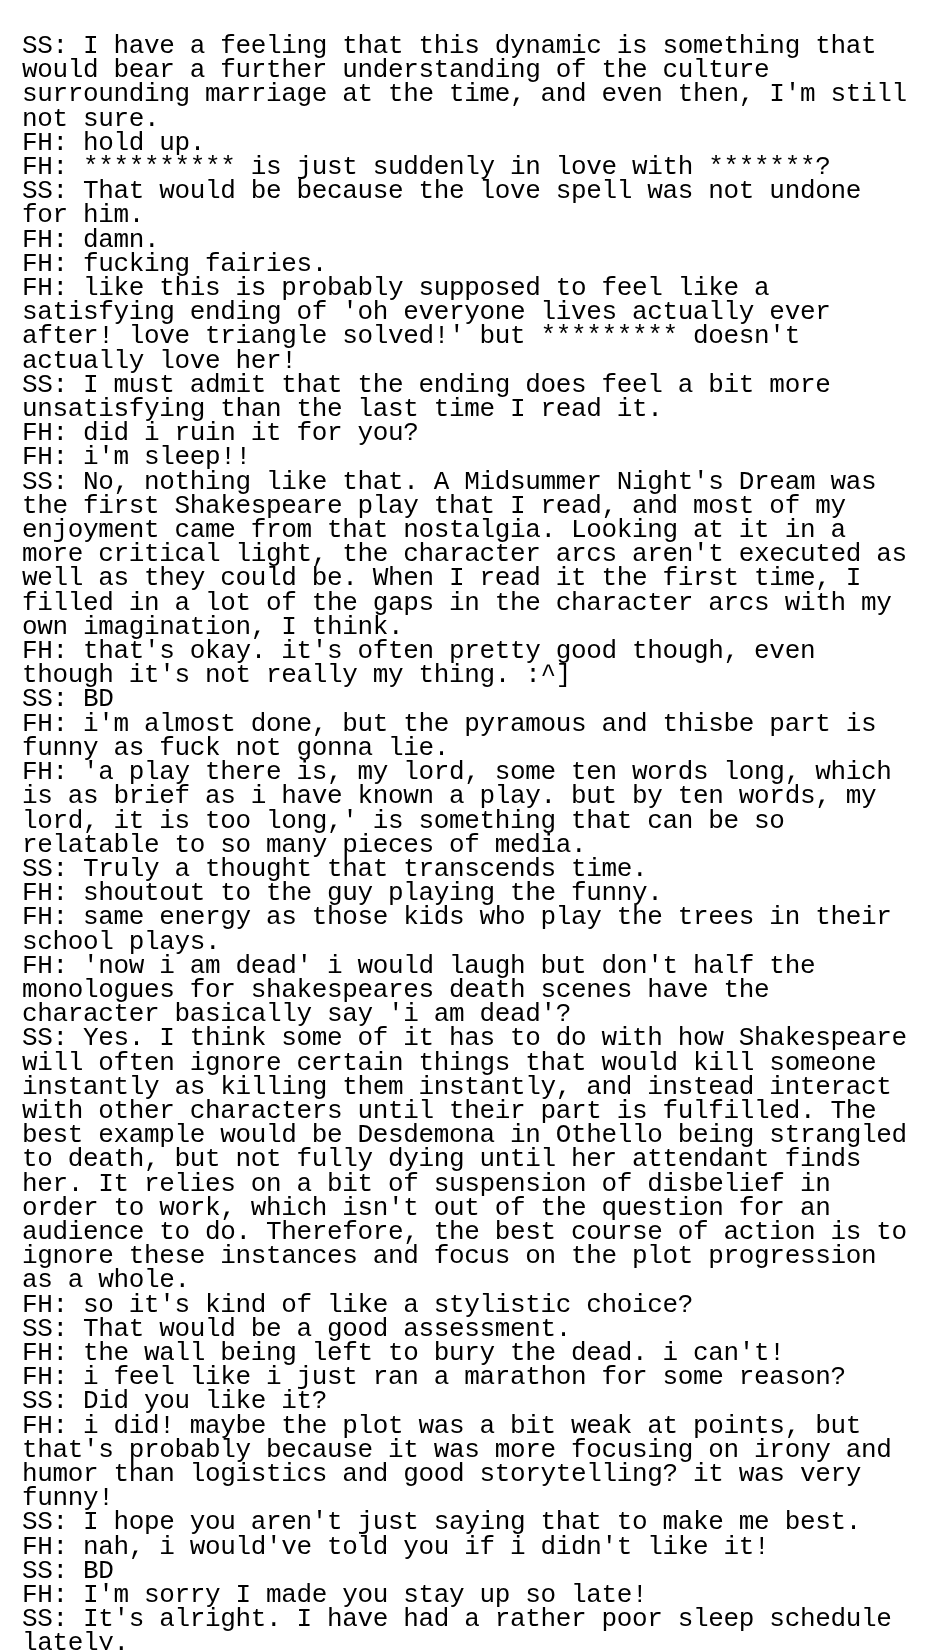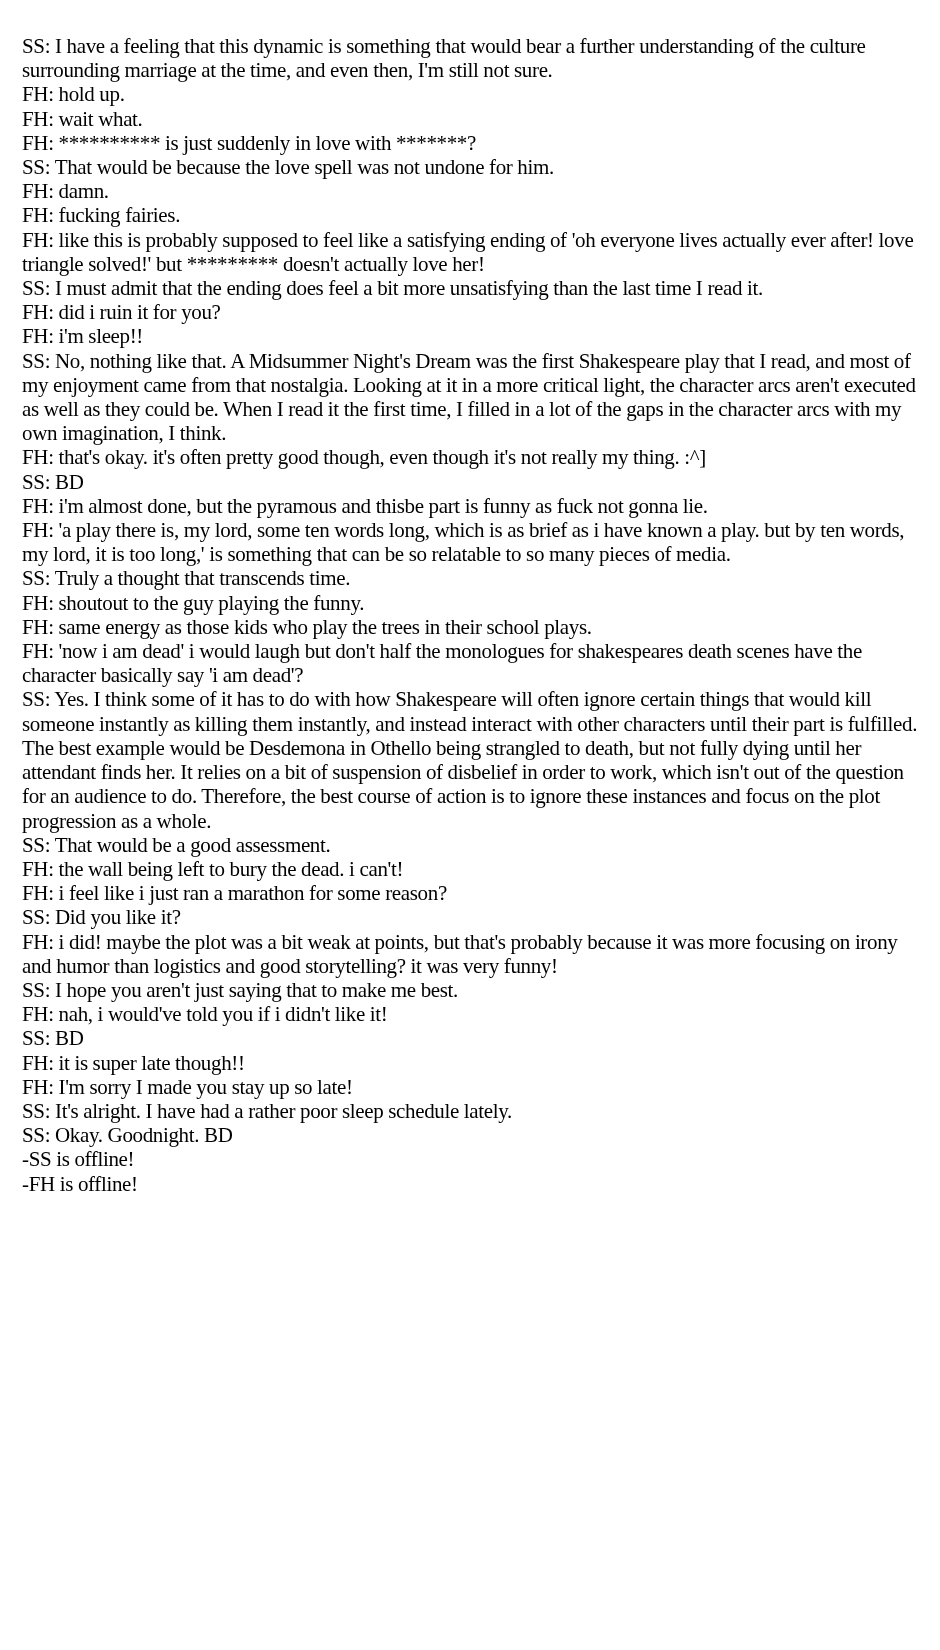--- a/index.html
+++ b/index.html
@@ -11,63 +11,62 @@
     width: 940px;
     min-height: 1650px;
     font-family: "DejaVu Sans Mono", monospace;
   }
   #transcript {
     padding: 34px 22px 20px 22px;
     box-sizing: border-box;
     width: 940px;
   }
   .line {
-    font-family: Liberation Serif, serif;
-    font-size: 21px;
+    font-family: Liberation Mono, monospace;
+    font-size: 26px;
     line-height: 24.2px;
     color: #000000;
     letter-spacing: -0.35px;
     white-space: pre-wrap;
     word-break: normal;
     margin: 0;
     padding: 0;
   }
 </style>
 </head>
 <body style="background: rgb(255, 255, 255);">
 
 <div id="transcript" style="color: rgb(0, 0, 0);">
     <p class="line">SS: I have a feeling that this dynamic is something that would bear a further understanding of the culture surrounding marriage at the time, and even then, I'm still not sure.</p>
     <p class="line">FH: hold up.</p>
-    <p class="line">FH: wait what.</p>
     <p class="line">FH: ********** is just suddenly in love with *******?</p>
     <p class="line">SS: That would be because the love spell was not undone for him.</p>
     <p class="line">FH: damn.</p>
     <p class="line">FH: fucking fairies.</p>
     <p class="line">FH: like this is probably supposed to feel like a satisfying ending of 'oh everyone lives actually ever after! love triangle solved!' but ********* doesn't actually love her!</p>
     <p class="line">SS: I must admit that the ending does feel a bit more unsatisfying than the last time I read it.</p>
     <p class="line">FH: did i ruin it for you?</p>
     <p class="line">FH: i'm sleep!!</p>
     <p class="line">SS: No, nothing like that. A Midsummer Night's Dream was the first Shakespeare play that I read, and most of my enjoyment came from that nostalgia. Looking at it in a more critical light, the character arcs aren't executed as well as they could be. When I read it the first time, I filled in a lot of the gaps in the character arcs with my own imagination, I think.</p>
     <p class="line">FH: that's okay. it's often pretty good though, even though it's not really my thing. :^]</p>
     <p class="line">SS: BD</p>
     <p class="line">FH: i'm almost done, but the pyramous and thisbe part is funny as fuck not gonna lie.</p>
     <p class="line">FH: 'a play there is, my lord, some ten words long, which is as brief as i have known a play. but by ten words, my lord, it is too long,' is something that can be so relatable to so many pieces of media.</p>
     <p class="line">SS: Truly a thought that transcends time.</p>
     <p class="line">FH: shoutout to the guy playing the funny.</p>
     <p class="line">FH: same energy as those kids who play the trees in their school plays.</p>
     <p class="line">FH: 'now i am dead' i would laugh but don't half the monologues for shakespeares death scenes have the character basically say 'i am dead'?</p>
     <p class="line">SS: Yes. I think some of it has to do with how Shakespeare will often ignore certain things that would kill someone instantly as killing them instantly, and instead interact with other characters until their part is fulfilled. The best example would be Desdemona in Othello being strangled to death, but not fully dying until her attendant finds her. It relies on a bit of suspension of disbelief in order to work, which isn't out of the question for an audience to do. Therefore, the best course of action is to ignore these instances and focus on the plot progression as a whole.</p>
+    <p class="line">FH: so it's kind of like a stylistic choice?</p>
     <p class="line">SS: That would be a good assessment.</p>
     <p class="line">FH: the wall being left to bury the dead. i can't!</p>
     <p class="line">FH: i feel like i just ran a marathon for some reason?</p>
     <p class="line">SS: Did you like it?</p>
     <p class="line">FH: i did! maybe the plot was a bit weak at points, but that's probably because it was more focusing on irony and humor than logistics and good storytelling? it was very funny!</p>
     <p class="line">SS: I hope you aren't just saying that to make me best.</p>
     <p class="line">FH: nah, i would've told you if i didn't like it!</p>
     <p class="line">SS: BD</p>
-    <p class="line">FH: it is super late though!!</p>
     <p class="line">FH: I'm sorry I made you stay up so late!</p>
     <p class="line">SS: It's alright. I have had a rather poor sleep schedule lately.</p>
     <p class="line">SS: Okay. Goodnight. BD</p>
     <p class="line">-SS is offline!</p>
     <p class="line">-FH is offline!</p>
   </div>
 
 </body></html>

